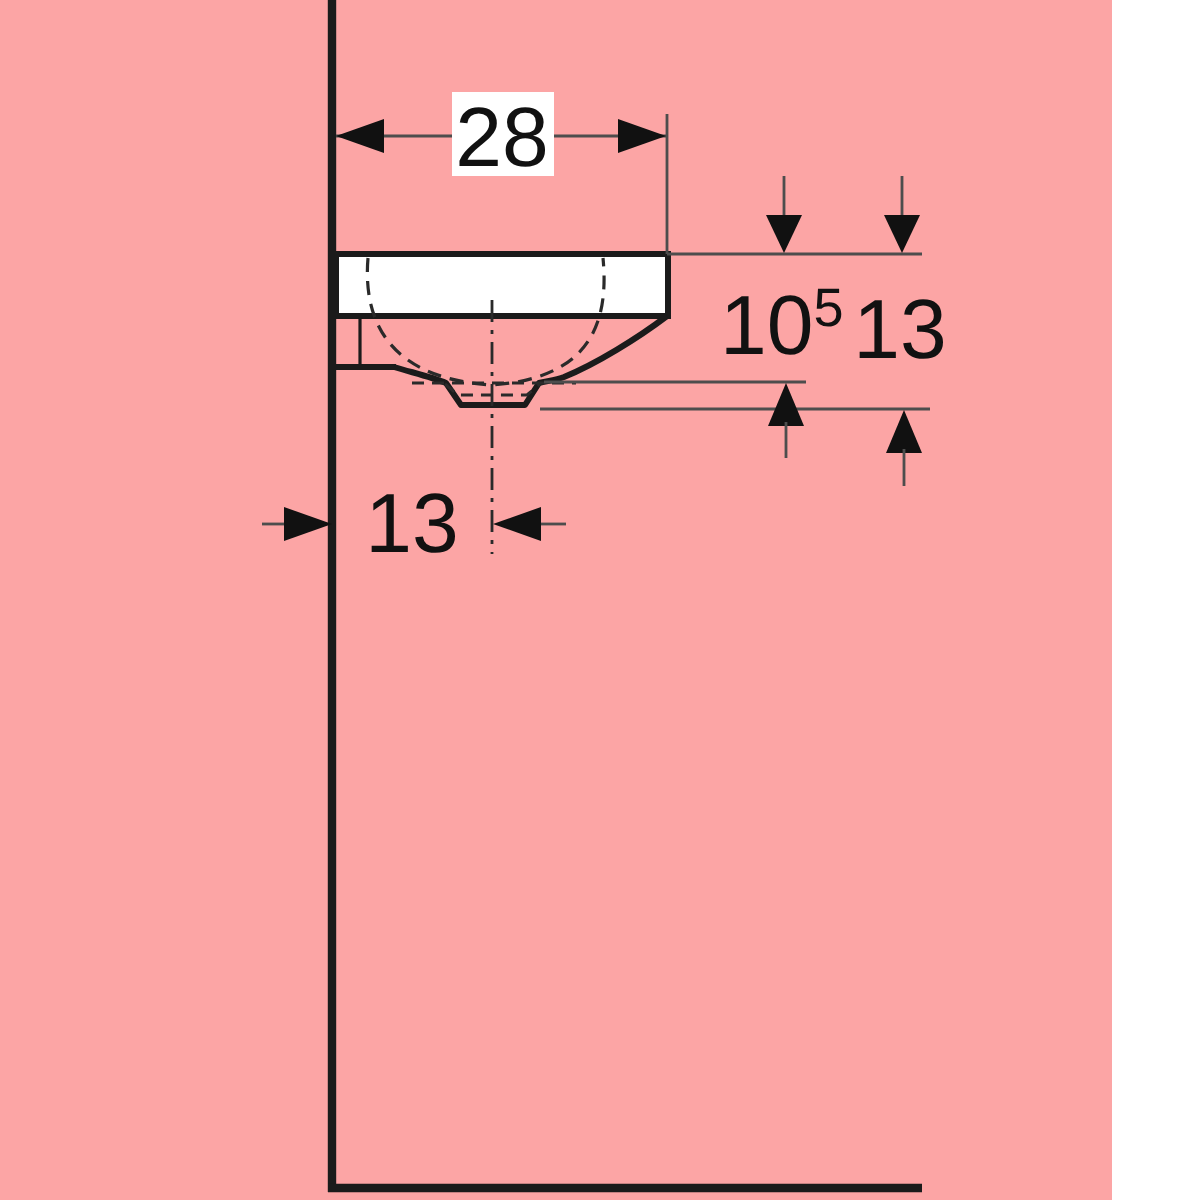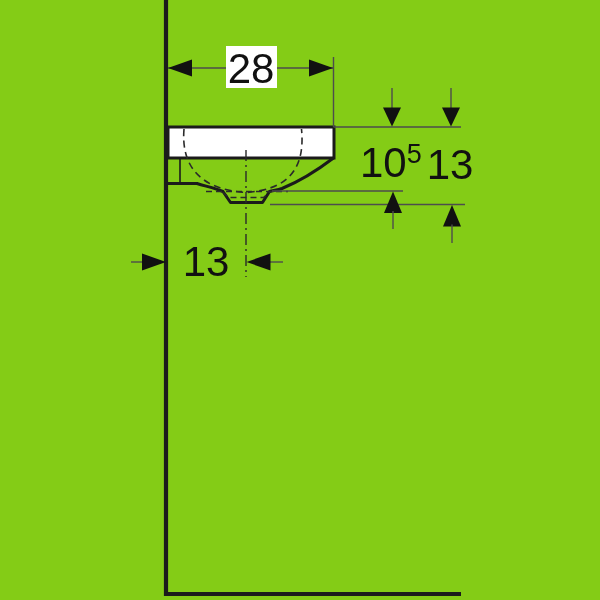--- a/index.html
+++ b/index.html
@@ -6,23 +6,23 @@
     margin: 0;
     padding: 0;
     background: #ffffff;
     width: 600px;
     height: 600px;
     overflow: hidden;
     font-family: "Liberation Sans", sans-serif;
   }
   .stage {
     position: relative;
-    width: 600px;
+    width: 556px;
     height: 600px;
-    background: #84cc16;
+    background: #fca5a5;
   }
   svg { display: block; }
   .dim-text {
     font-family: "Liberation Sans", sans-serif;
     font-size: 42px;
     fill: #111111;
   }
   .dim-sup {
     font-size: 27px;
   }

